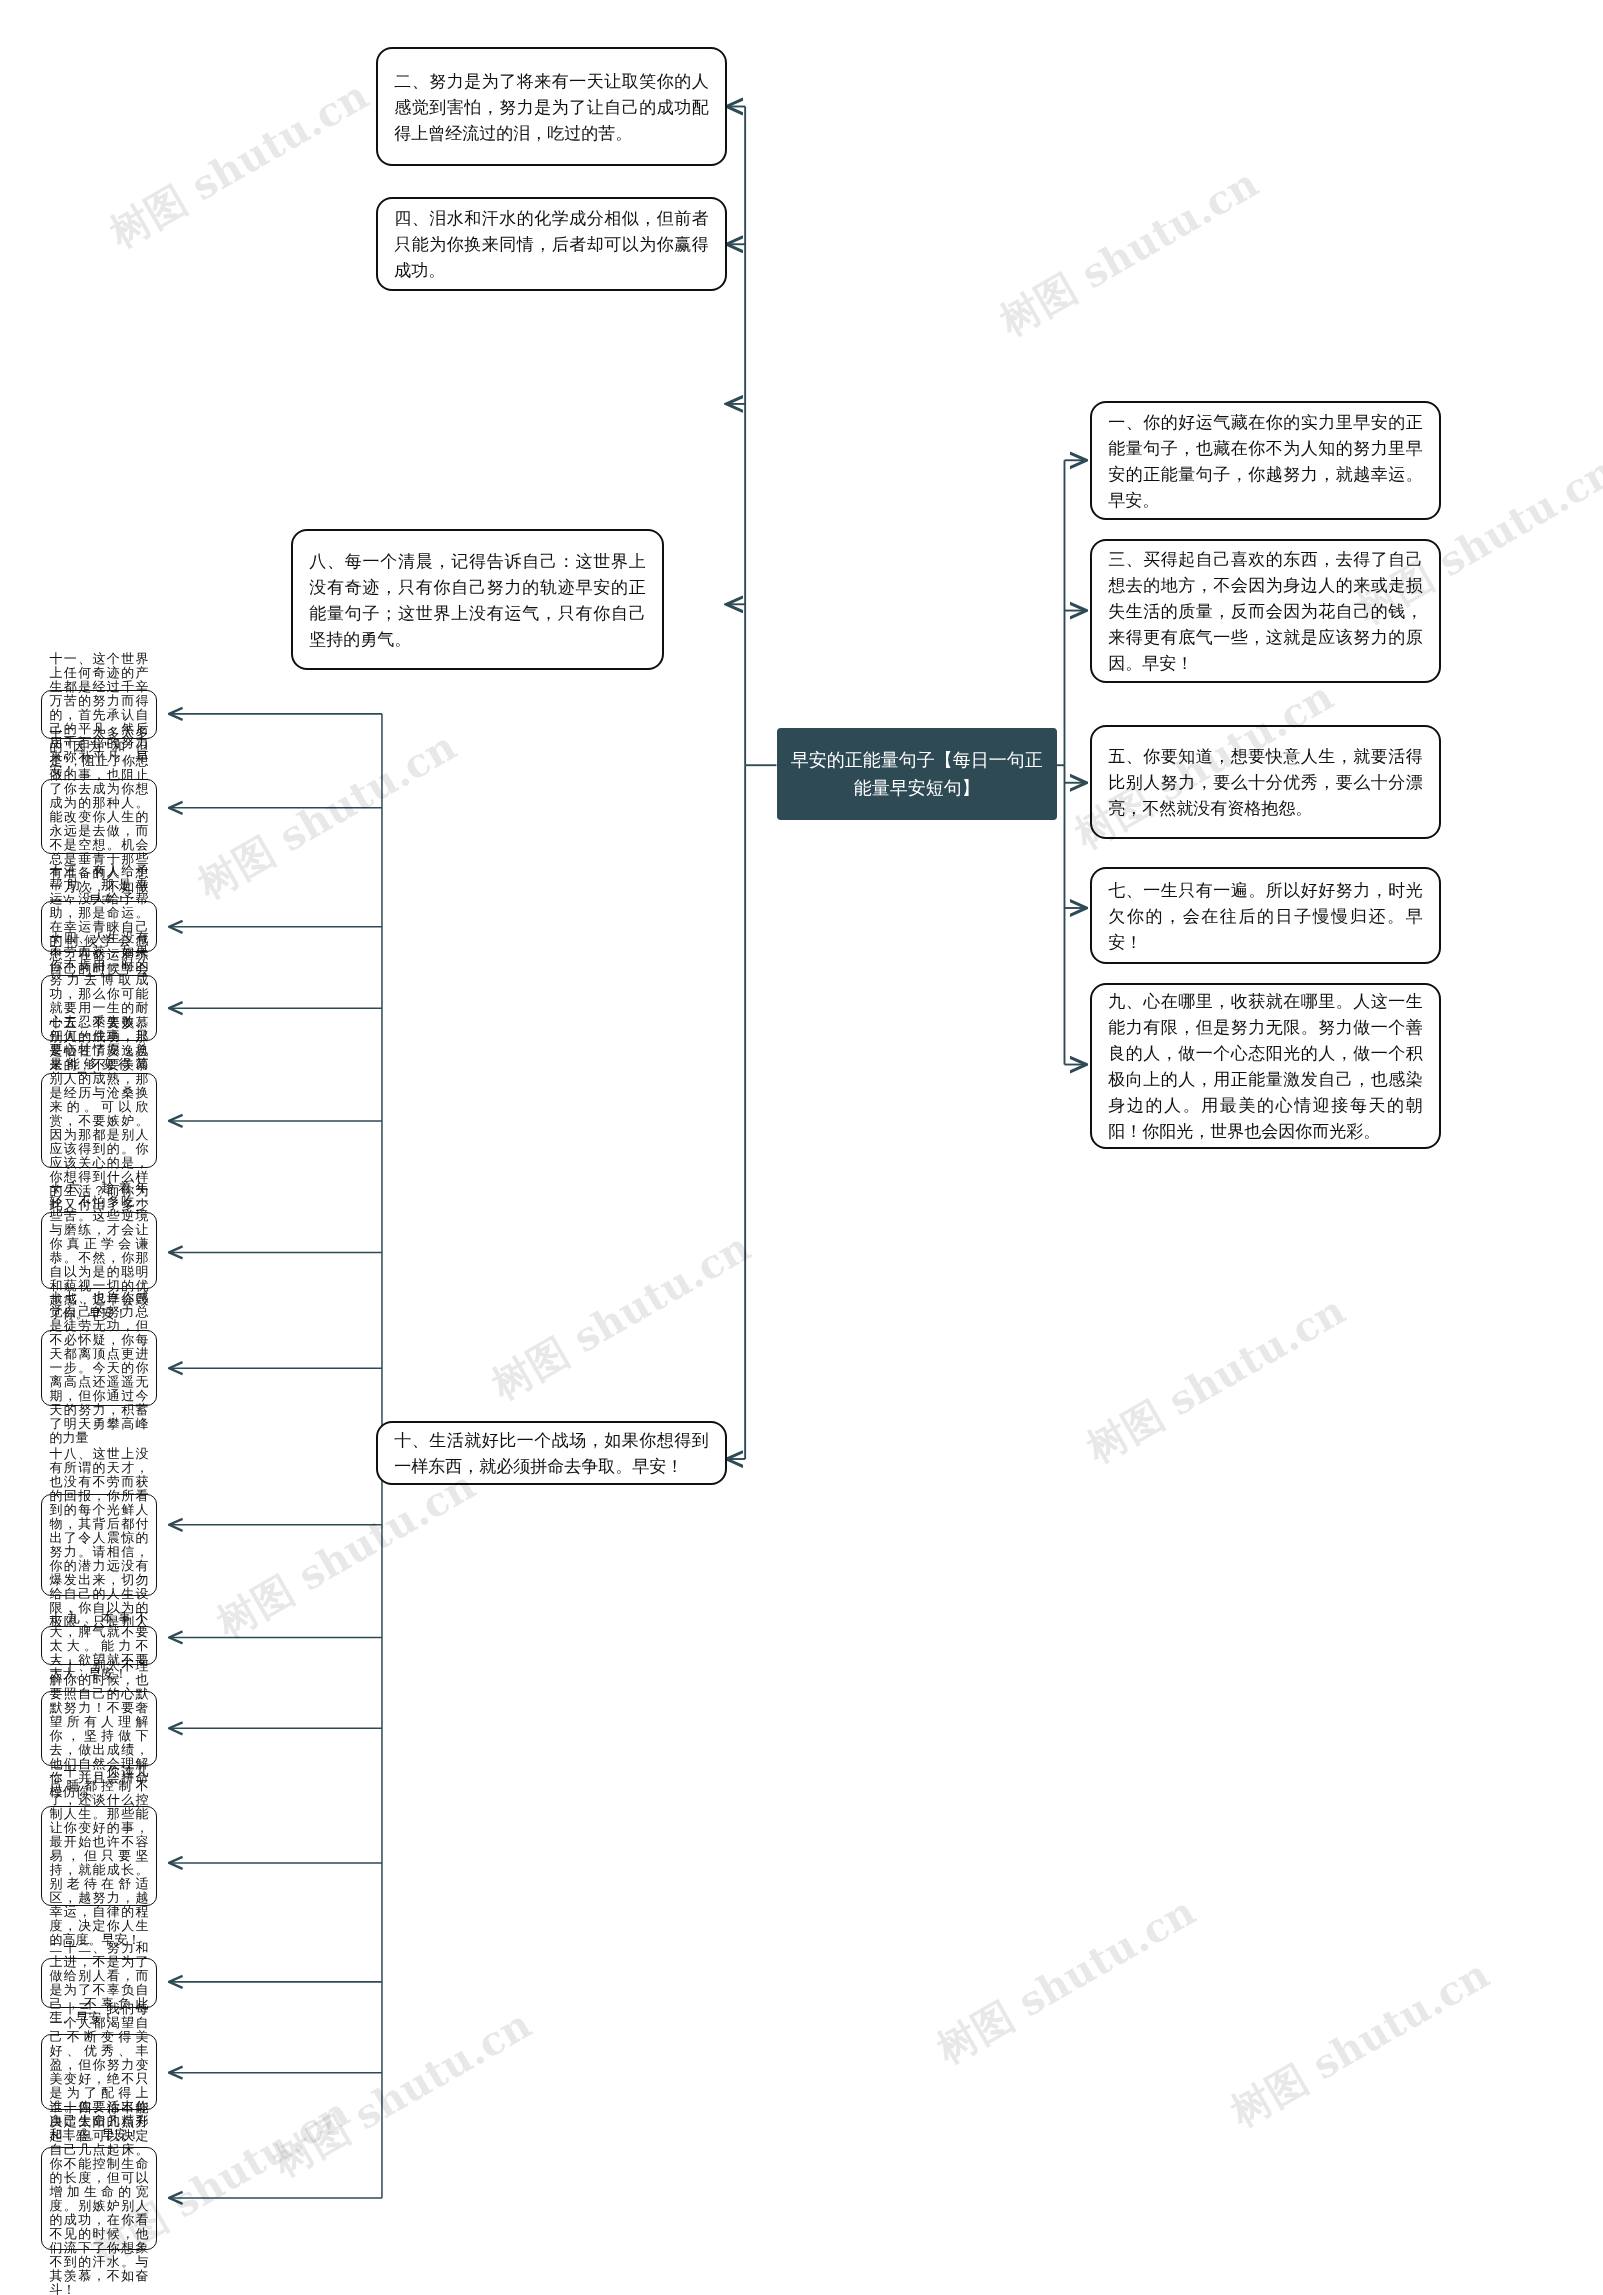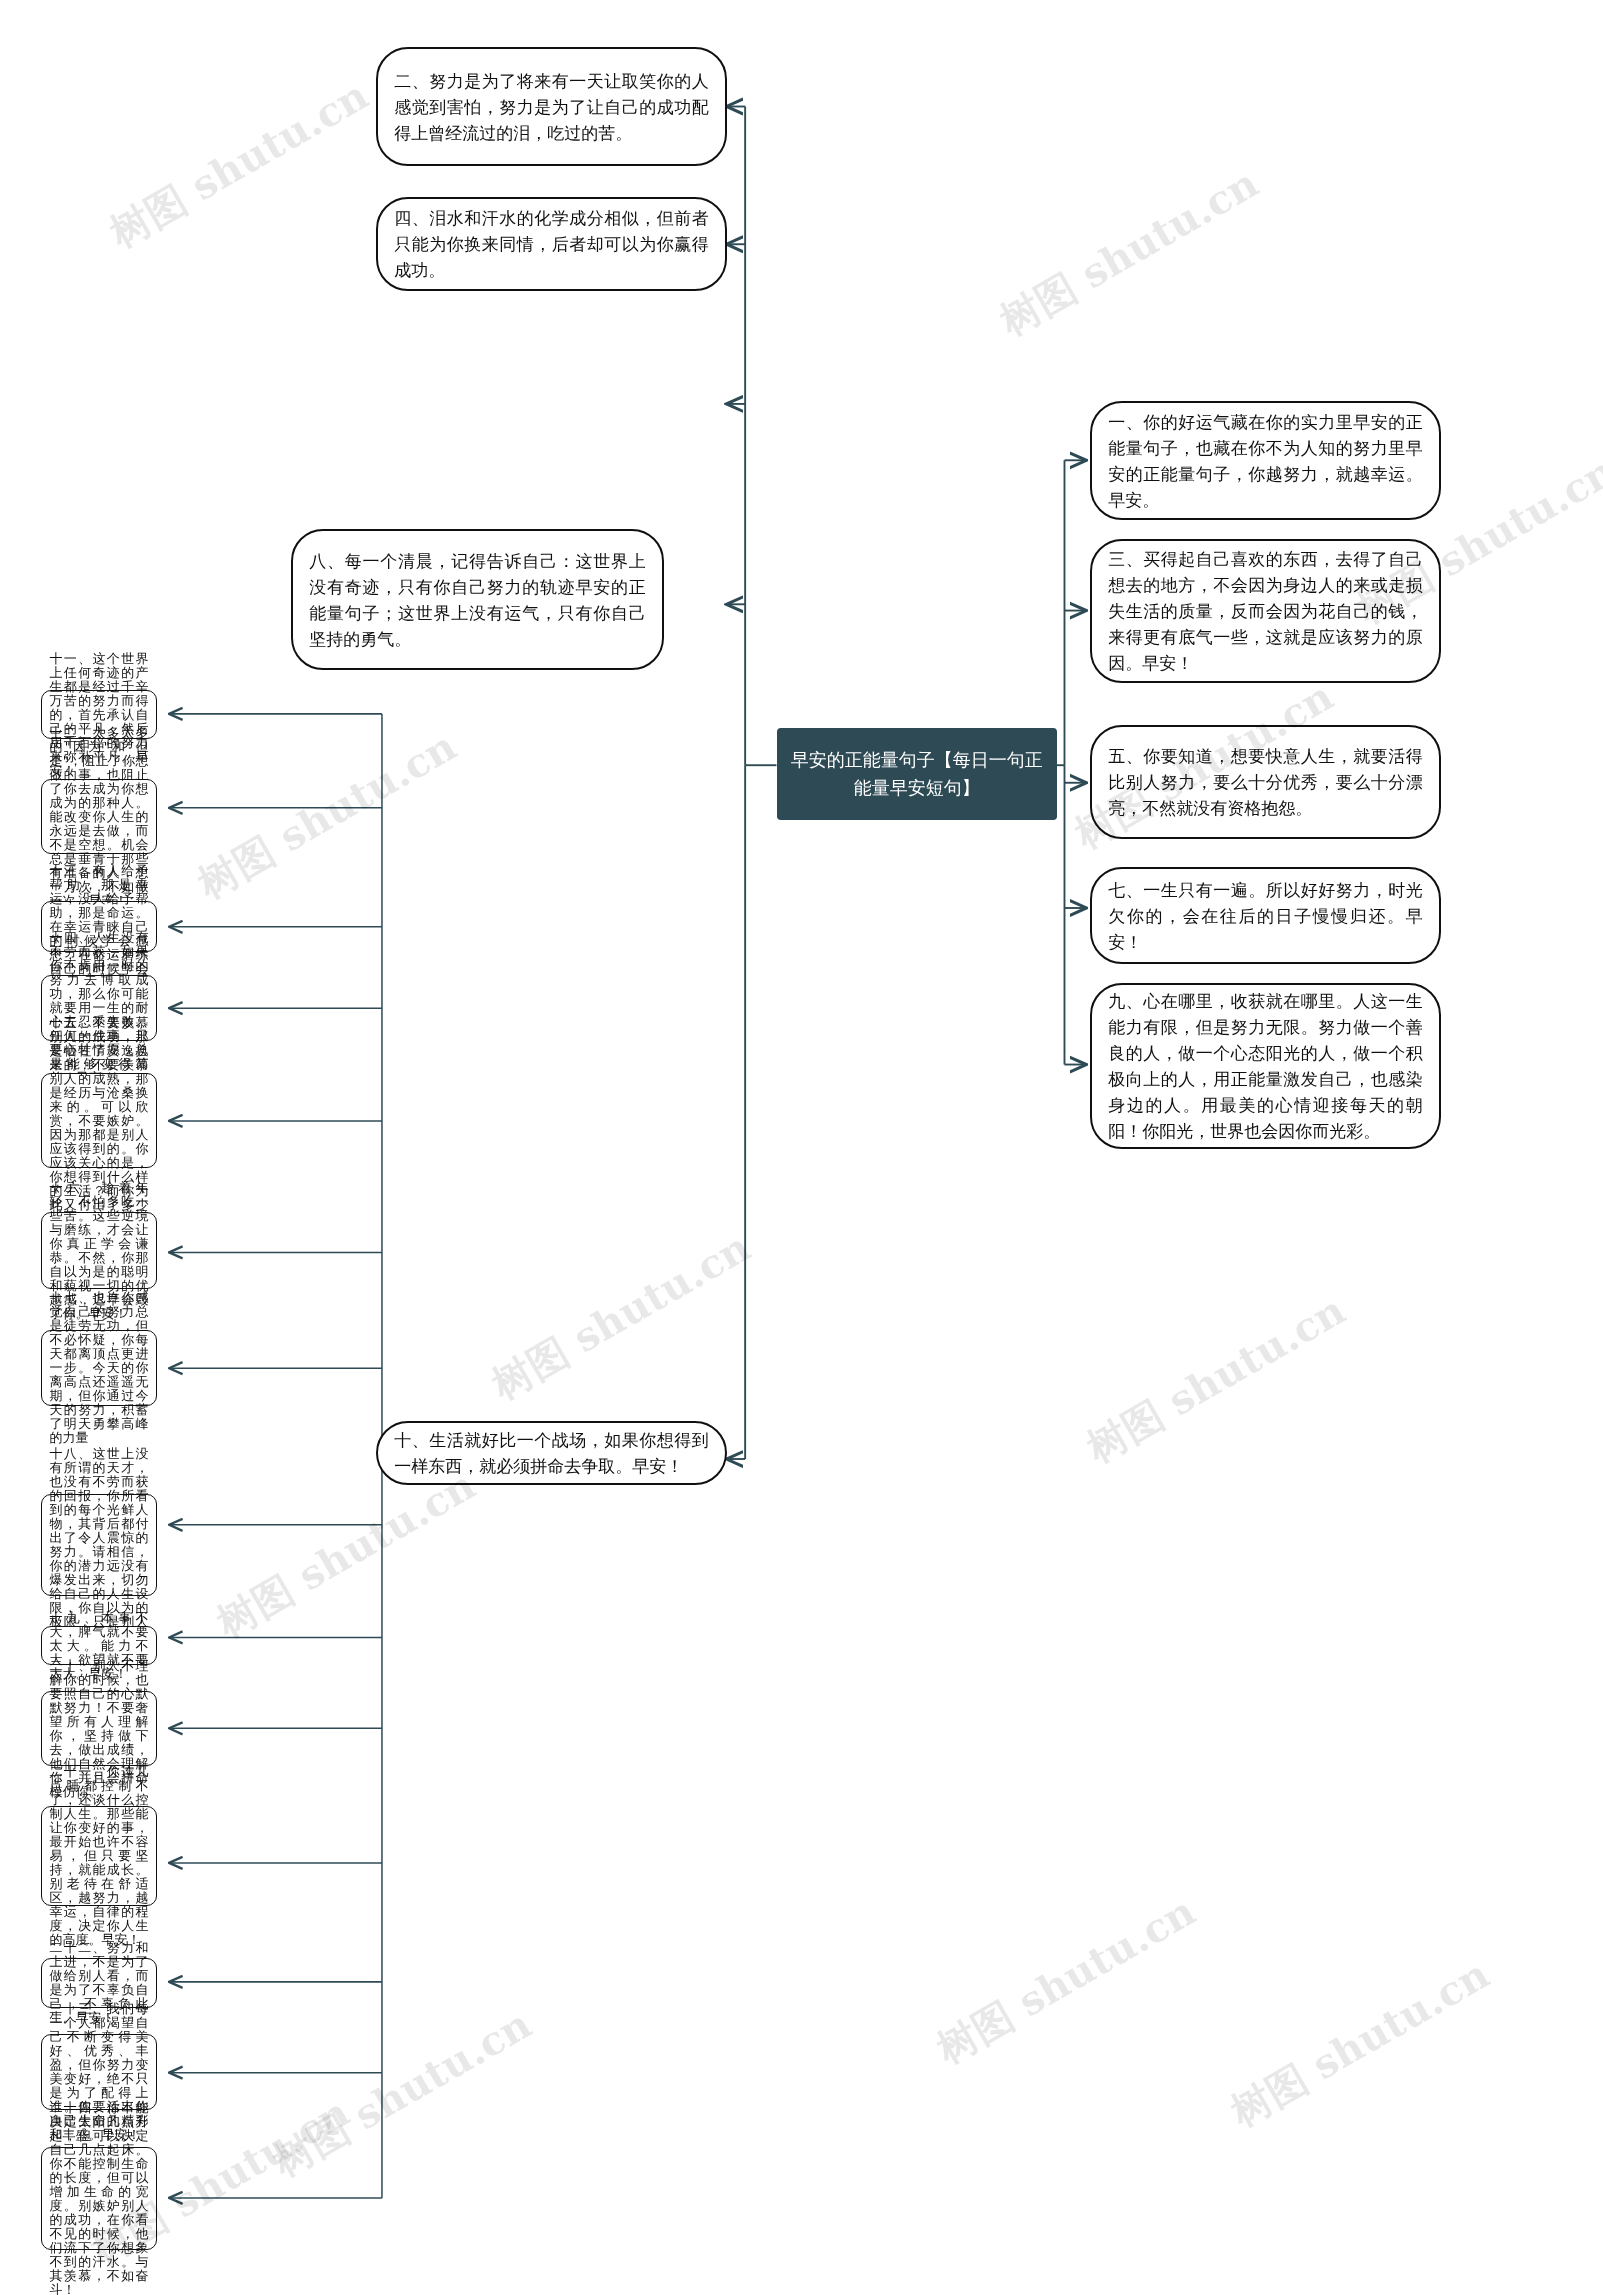--- a/index.html
+++ b/index.html
@@ -8,21 +8,21 @@
     font-family:"DejaVu Sans","Liberation Sans",sans-serif;overflow:hidden;
   }
   #canvas{position:absolute;inset:0;}
   svg.links{position:absolute;left:0;top:0;width:1603px;height:2295px;pointer-events:none;}
 
   .node{position:absolute;box-sizing:border-box;background:#ffffff;
         border:1.9px solid #101010;display:flex;align-items:center;}
   .node .txt{display:block;width:100%;color:#101010;text-align:justify;}
 
   
-  .big{border-radius:32px;border-width:2.5px;padding:10px 16.3px;}
+  .big{border-radius:16px;border-width:2.5px;padding:10px 16.3px;}
   .big .txt{font-size:17px;line-height:26px;}
 
   
   .root{position:absolute;background:#2e4a55;border:none;border-radius:3.8px;
         display:flex;align-items:center;justify-content:flex-end;padding:8.8px 11.3px;}
   .root .txt{color:#ffffff;font-size:18px;line-height:27.6px;text-align:center;}
 
   
   .small{border-radius:10px;border-width:1.3px;padding:5.6px 7.5px;}
   .small .txt{font-size:13px;line-height:14px;}

